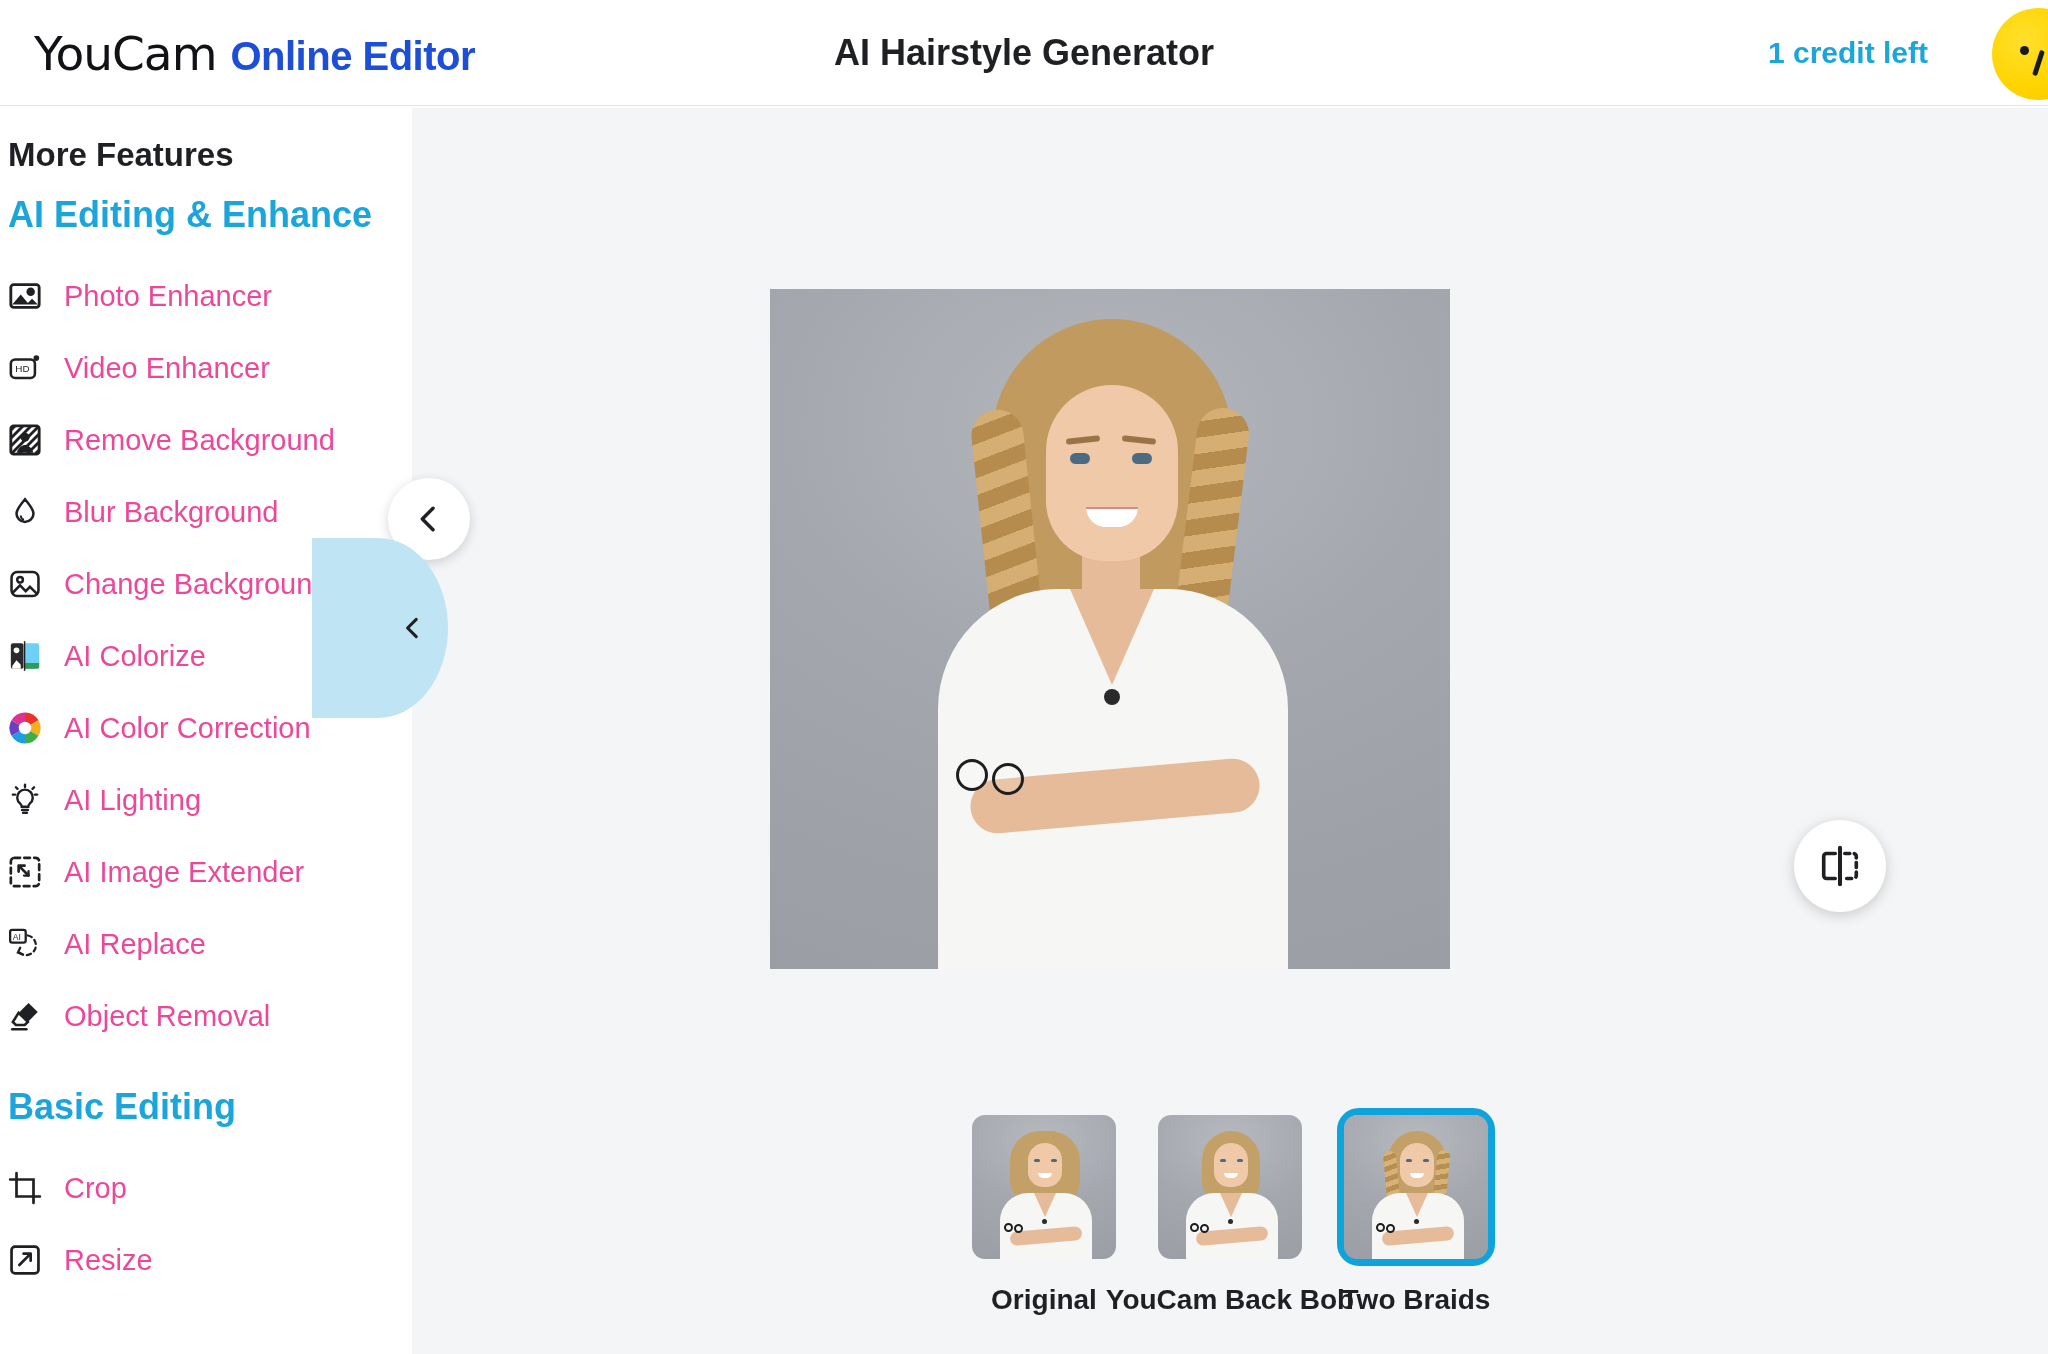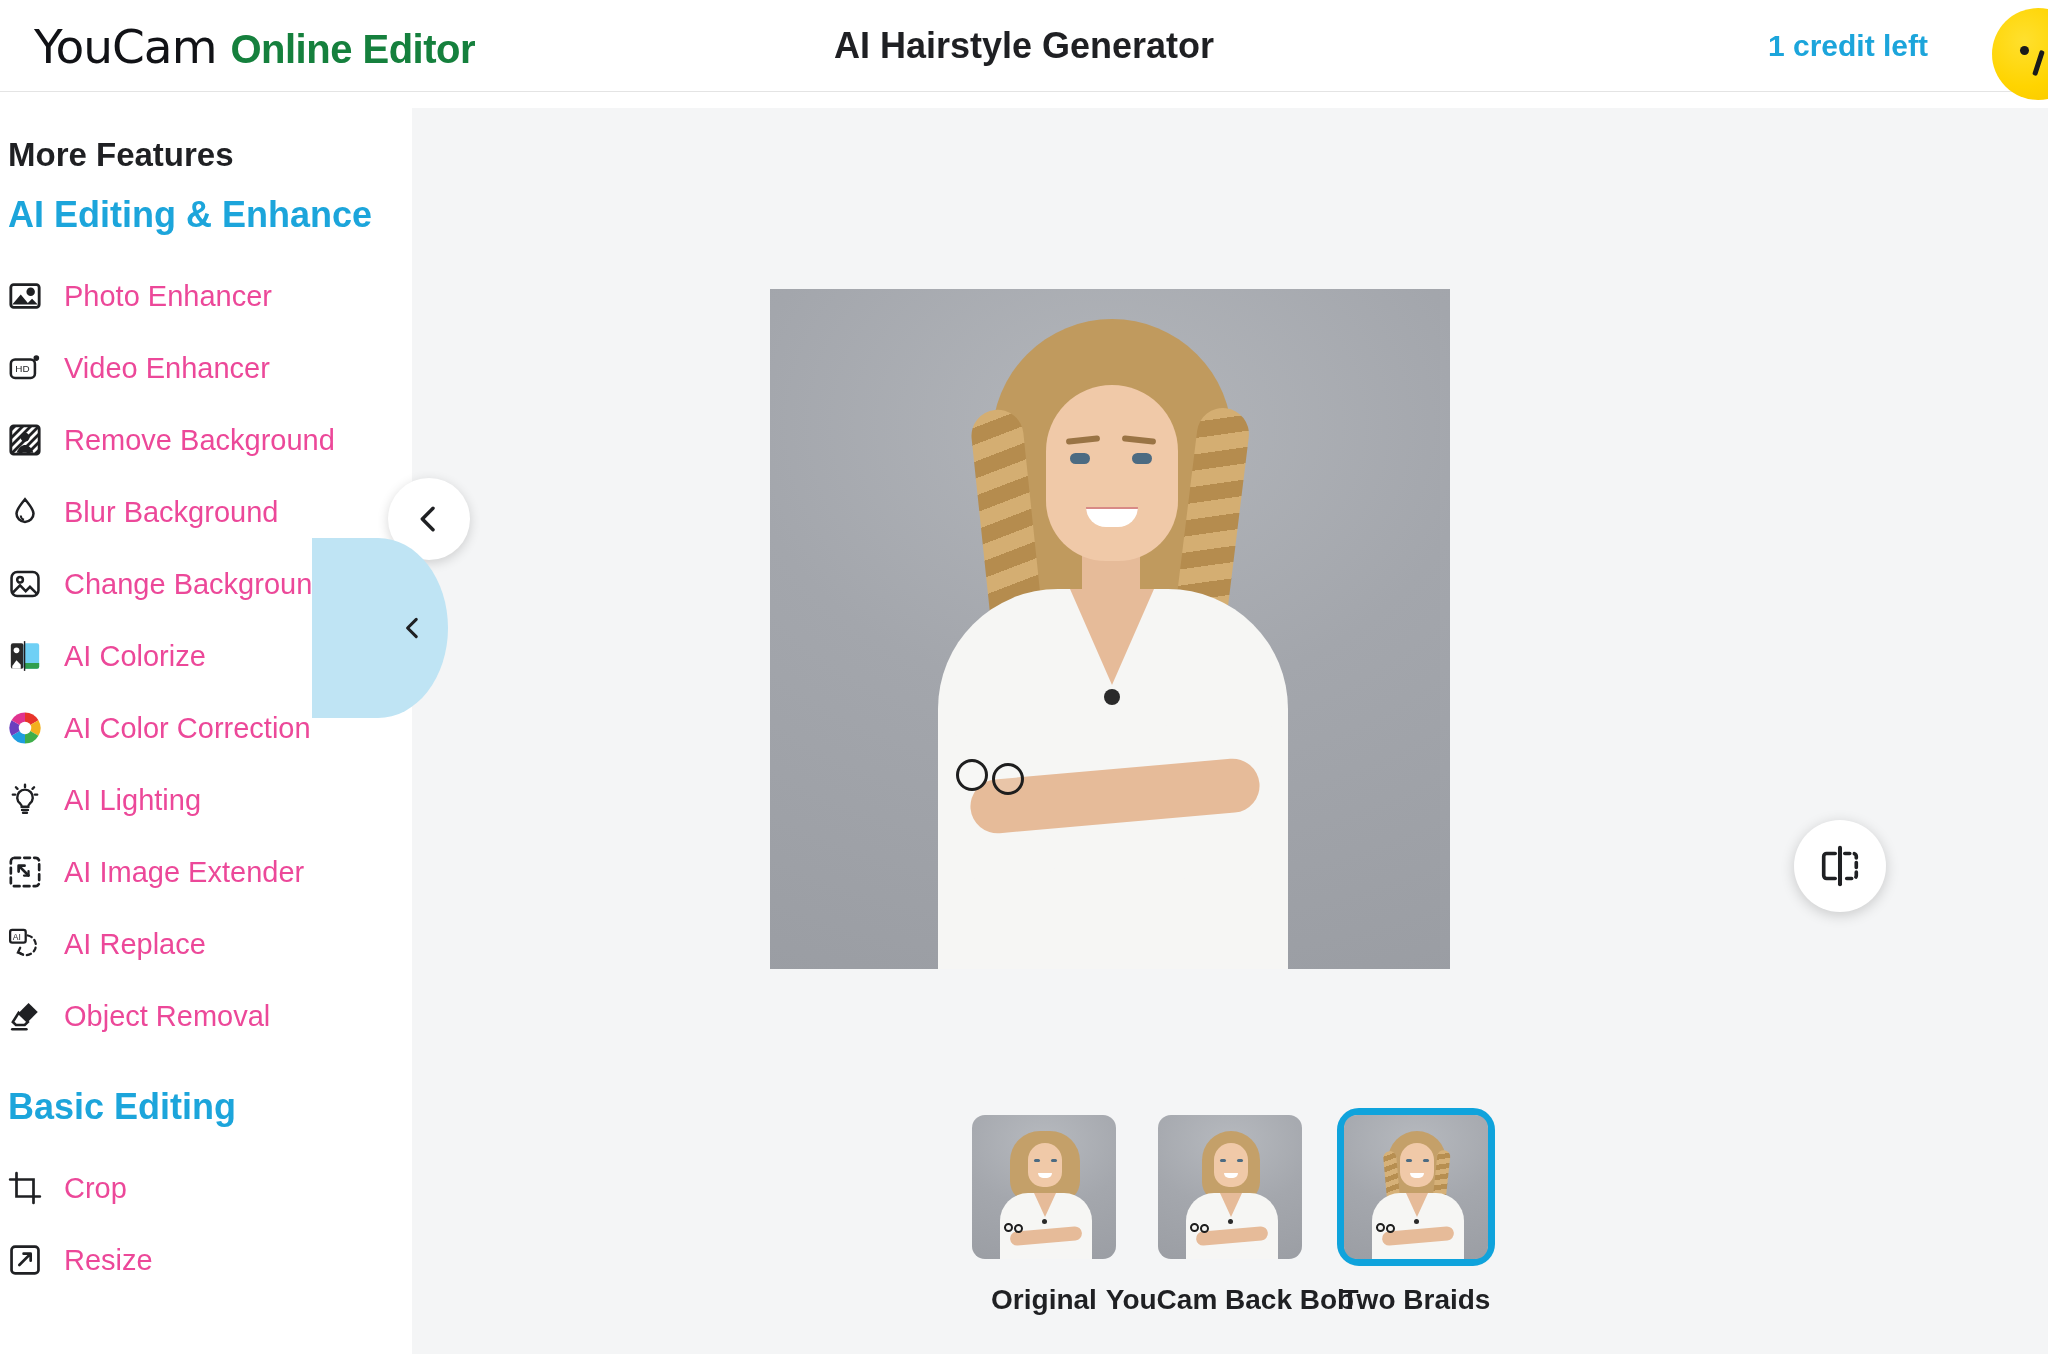--- a/index.html
+++ b/index.html
@@ -6,34 +6,34 @@
   html, body {
     width:2048px; height:1354px;
     font-family:"Liberation Sans", sans-serif;
     background:#ffffff;
     overflow:hidden;
   }
   .app { position:relative; width:2048px; height:1354px; }
 
   
   .header {
-    position:absolute; top:0; left:0; width:2048px; height:92px;
+    position:absolute; top:0; left:0; width:2048px; height:106px;
     background:#ffffff; border-bottom:1px solid #e4e4e4;
     display:flex; align-items:center;
   }
   .logo-wrap {
     position:absolute; left:34px; top:50%; transform:translateY(-50%);
     display:flex; align-items:baseline; gap:14px; white-space:nowrap;
   }
   .logo-main {
     font-size:47px; font-weight:400; color:#111216; letter-spacing:-1px;
     font-family:"DejaVu Sans", sans-serif;
   }
   .logo-sub {
-    font-size:40px; font-weight:700; color:#15803d; letter-spacing:-0.5px;
+    font-size:40px; font-weight:700; color:#1d4ed8; letter-spacing:-0.5px;
   }
   .header-title {
     position:absolute; left:50%; top:50%; transform:translate(-50%,-50%);
     font-size:36px; font-weight:700; color:#1f2023; white-space:nowrap;
   }
   .credits {
     position:absolute; right:120px; top:50%; transform:translateY(-50%);
     font-size:30px; font-weight:700; color:#1CA5DB; white-space:nowrap;
   }
   .avatar-btn {

